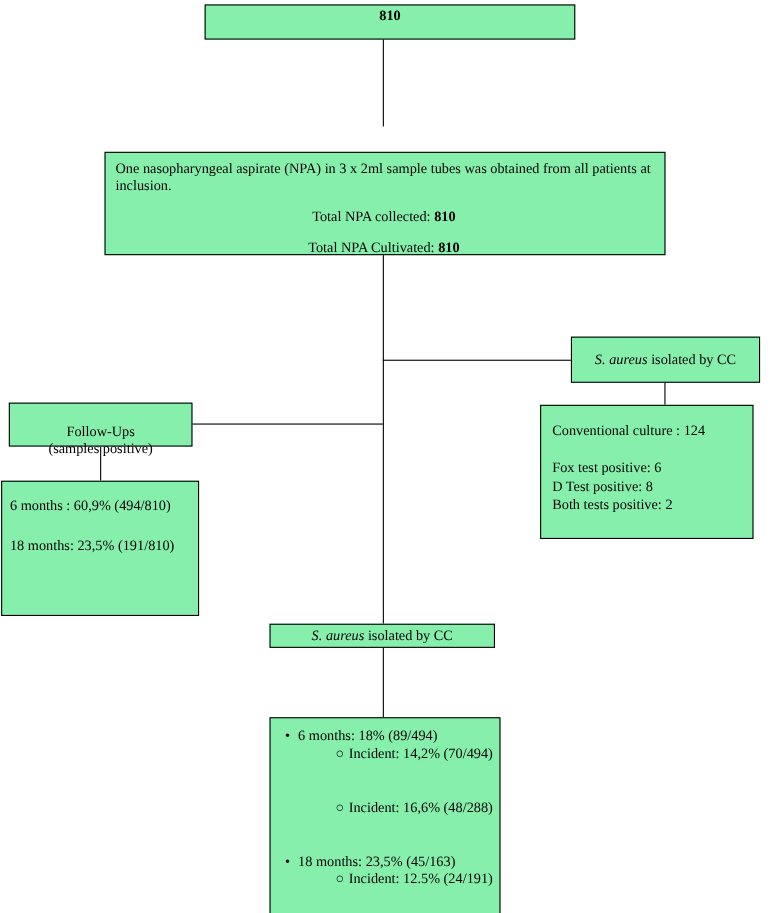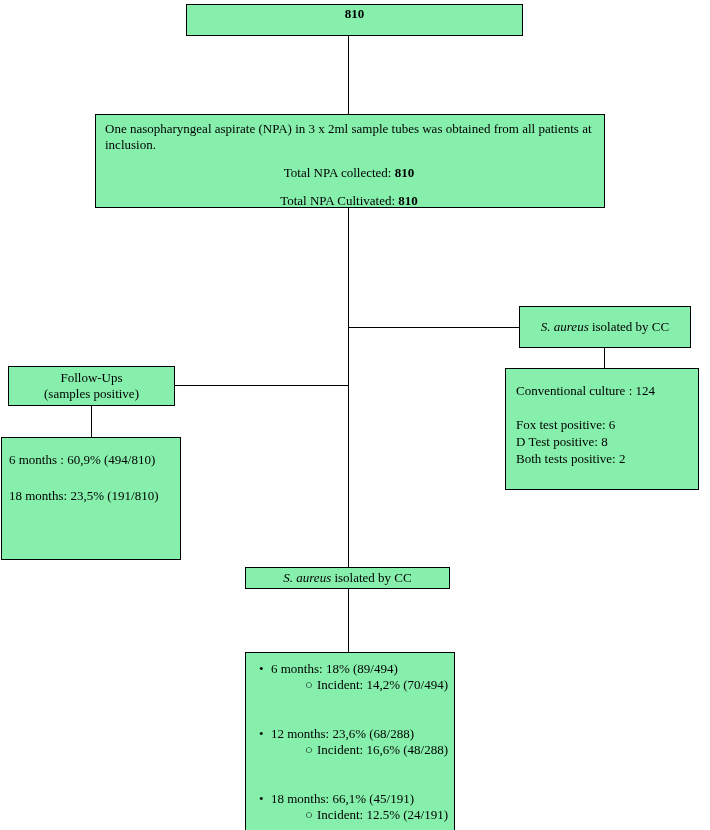--- a/index.html
+++ b/index.html
@@ -8,29 +8,29 @@
   .canvas { position:relative; width:710px; height:830px; background:#fff; overflow:hidden; }
   .box { position:absolute; border:1px solid #000; background:#86efac; font-size:13px; line-height:16px; }
   .line { position:absolute; background:#000; }
   .center { text-align:center; }
   .flexcenter { display:flex; align-items:center; justify-content:center; }
   .bold { font-weight:bold; }
 
   .recruited { padding-top:1px; }
   .recruited div { line-height:15px; }
 
-  .npa { padding:6px 11px 0 9px; }
+  .npa { padding:6px 11px 0 9px;margin-top:24px; }
   .npa .intro { margin-bottom:12px; }
   .npa .row { margin-bottom:12px;text-align:center; }
 
   .ccdetail { padding:14px 10px 0 10px; }
   .ccdetail .title { margin-bottom:17px; }
   .ccdetail .ln { line-height:17px; }
 
-  .fup { padding-top:3px; }
+  .fup { padding-top:17px; }
 
   .fupdetail { padding:14px 3px 0 7px; }
   .fupdetail .ln { margin-bottom:20px; }
 
   .bottom { padding:8px 4px 0 13px; }
   .bottom .group { margin-bottom:33px; }
   .bottom .marker { display:inline-block; width:12px; }
   .bottom .sub { margin-left:46px; }
 </style>
 </head>
@@ -57,21 +57,21 @@
     </div>
     <div class="row">
       <span>Total NPA Cultivated: </span><span class="bold">810</span>
     </div>
   </div>
 
   <div class="box flexcenter" style="left:519px; top:306px; width:172px; height:42px;">
     <span><i>S. aureus</i><span> isolated by CC</span></span>
   </div>
 
-  <div class="box ccdetail" style="left:505px; top:368px; width:194px; height:122px;">
+  <div class="box ccdetail" style="left:491px; top:368px; width:194px; height:122px;">
     <div class="title">Conventional culture : 124</div>
     <div class="ln">Fox test positive: 6</div>
     <div class="ln">D Test positive: 8</div>
     <div class="ln">Both tests positive: 2</div>
   </div>
 
   <div class="box center fup" style="left:8px; top:366px; width:167px; height:40px;">
     <div>Follow-Ups</div>
     <div>(samples positive)</div>
   </div>
@@ -86,24 +86,23 @@
   </div>
 
   <div class="box bottom" style="left:245px; top:652px; width:210px; height:224px;">
 
     <div class="group">
       <div><span class="marker">•</span><span>6 months: 18% (89/494)</span></div>
       <div class="sub"><span class="marker">○</span><span>Incident: 14,2% (70/494)</span></div>
     </div>
 
     <div class="group">
-      <div><span class="marker">•</span><span>12 months: 23,6% (68/288)</span></div>
       <div class="sub"><span class="marker">○</span><span>Incident: 16,6% (48/288)</span></div>
     </div>
 
     <div class="group">
-      <div><span class="marker">•</span><span>18 months: 66,1% (45/191)</span></div>
+      <div><span class="marker">•</span><span>18 months: 23,5% (45/163)</span></div>
       <div class="sub"><span class="marker">○</span><span>Incident: 12.5% (24/191)</span></div>
     </div>
 
   </div>
 
 </div>
 
 </body></html>

